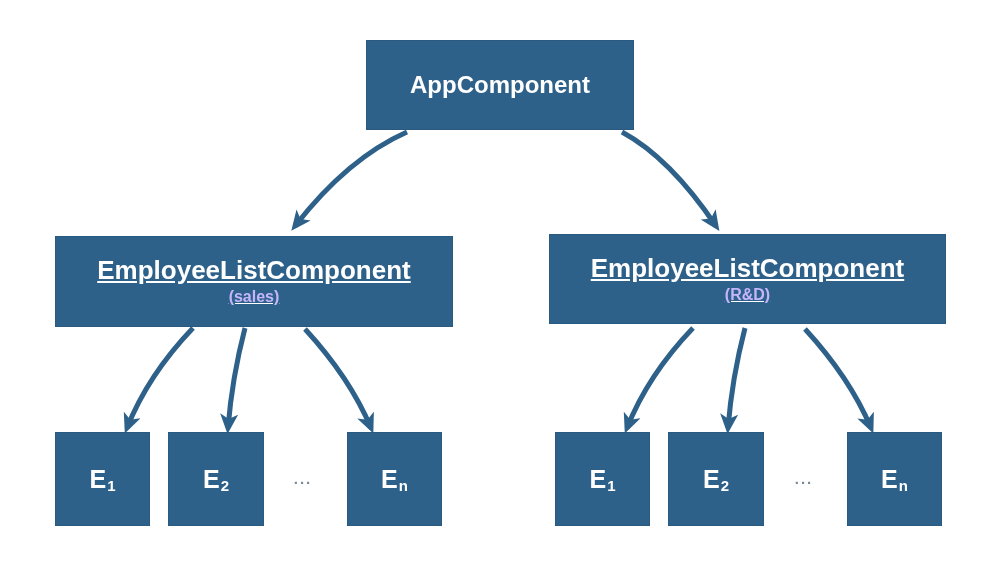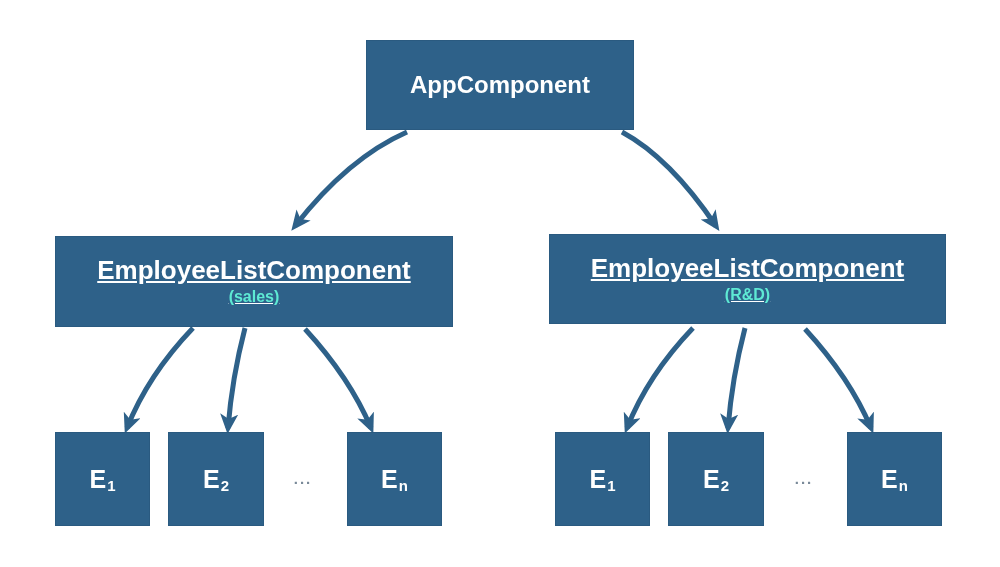--- a/index.html
+++ b/index.html
@@ -48,21 +48,21 @@
     left: 55px; top: 236px;
     width: 398px; height: 91px;
   }
   .node-list-rd {
     left: 549px; top: 234px;
     width: 397px; height: 90px;
   }
   .node-subtitle {
     font-size: 16px;
     font-weight: bold;
-    color: #5eead4;
+    color: #c4b5fd;
     margin-top: 2px;
   }
   .node-leaf {
     top: 432px;
     width: 95px; height: 94px;
     font-size: 25px;
   }
   .leaf-1-sales { left: 55px; }
   .leaf-2-sales { left: 168px; width: 96px; }
   .leaf-n-sales { left: 347px; }

